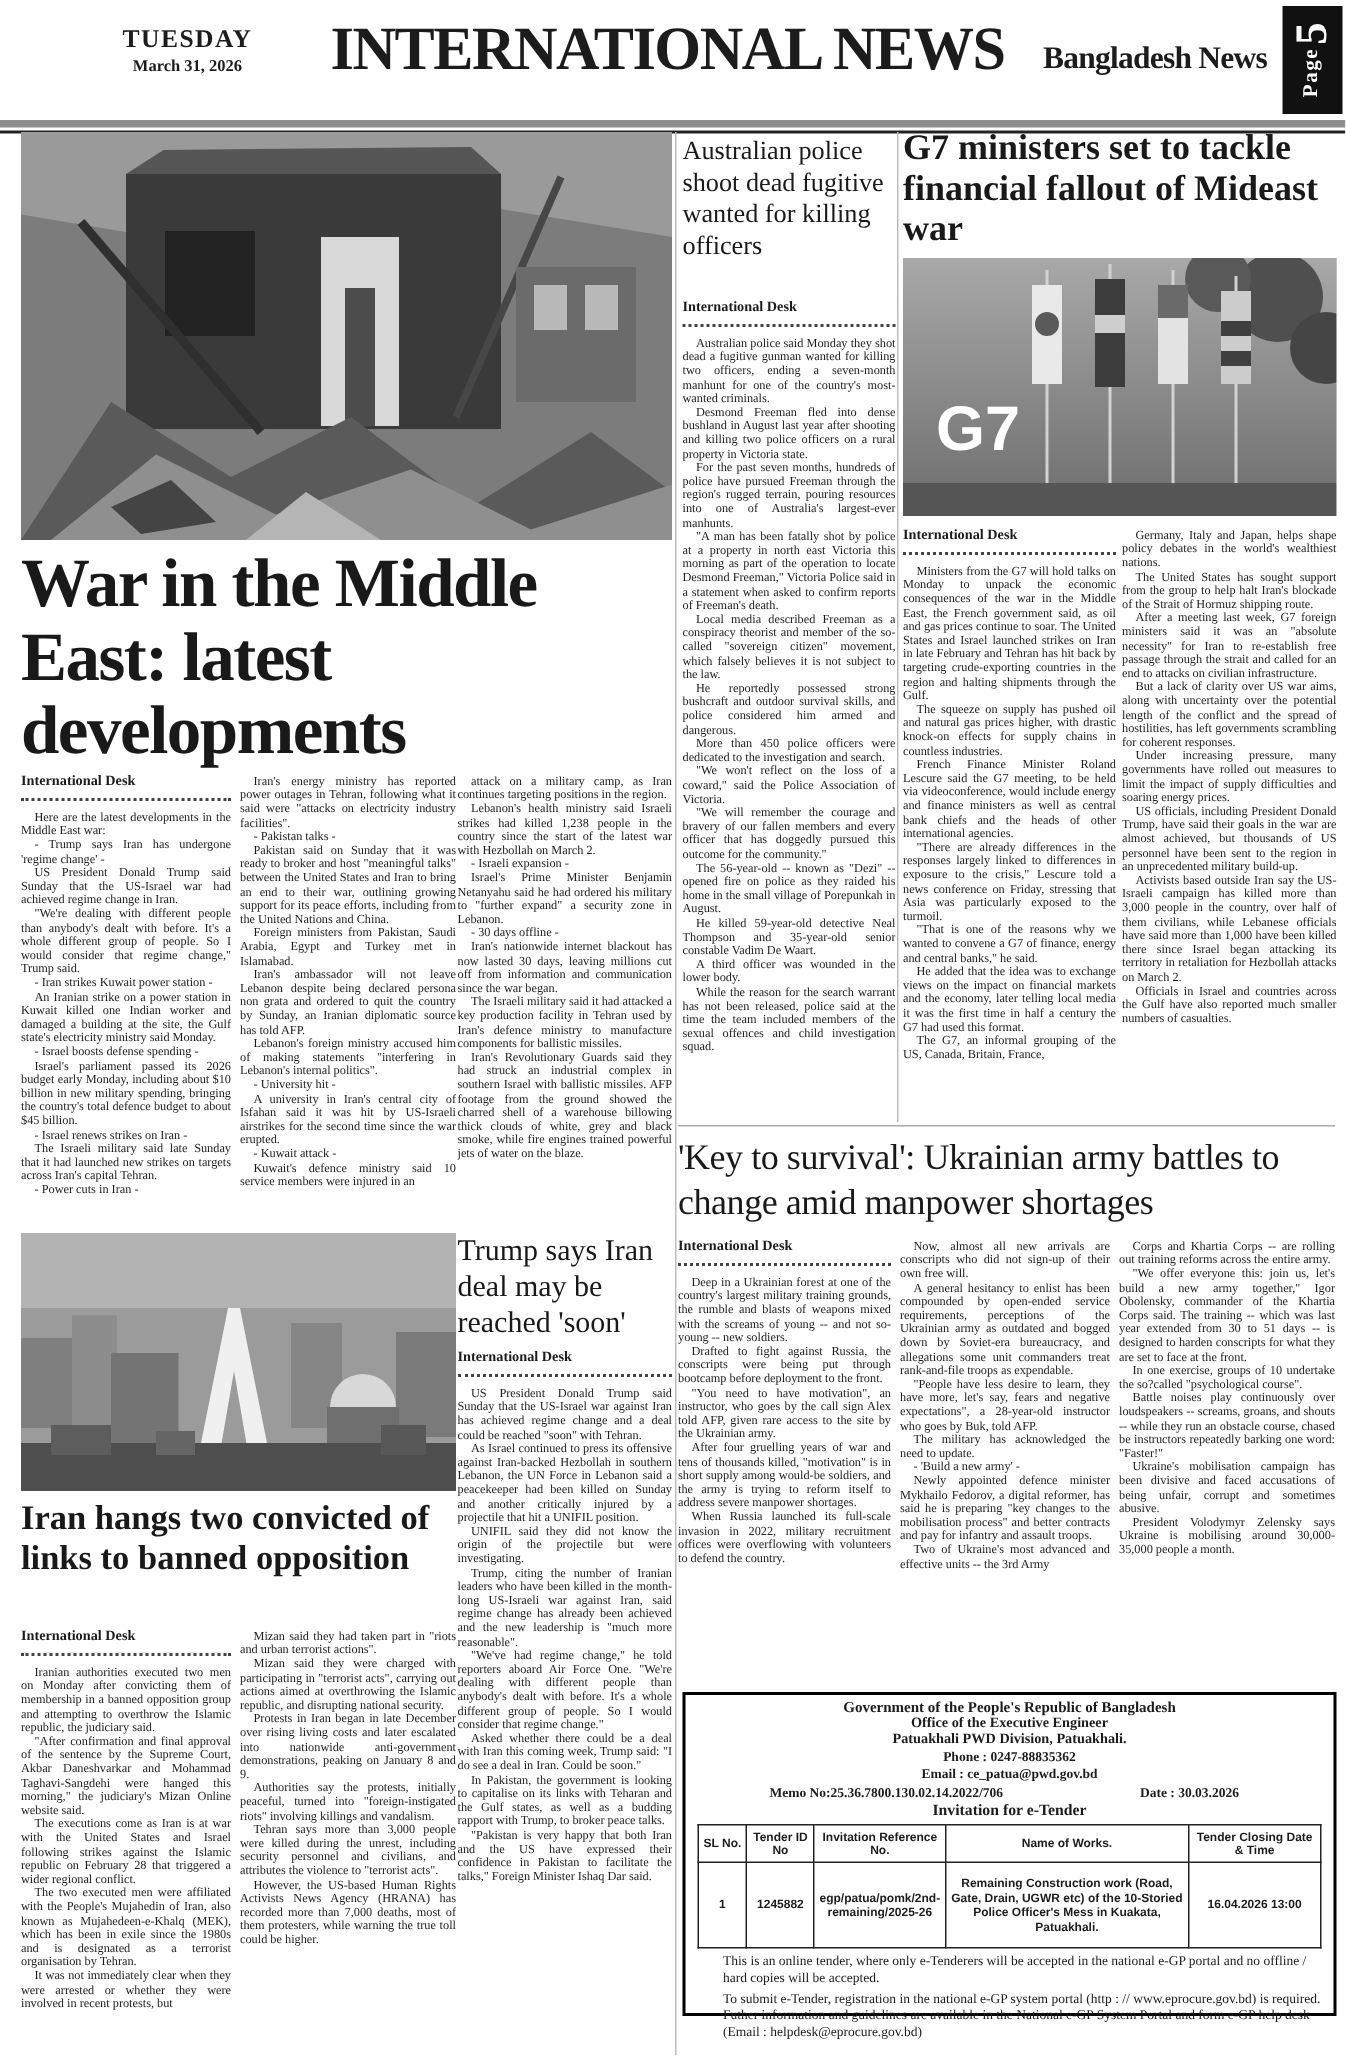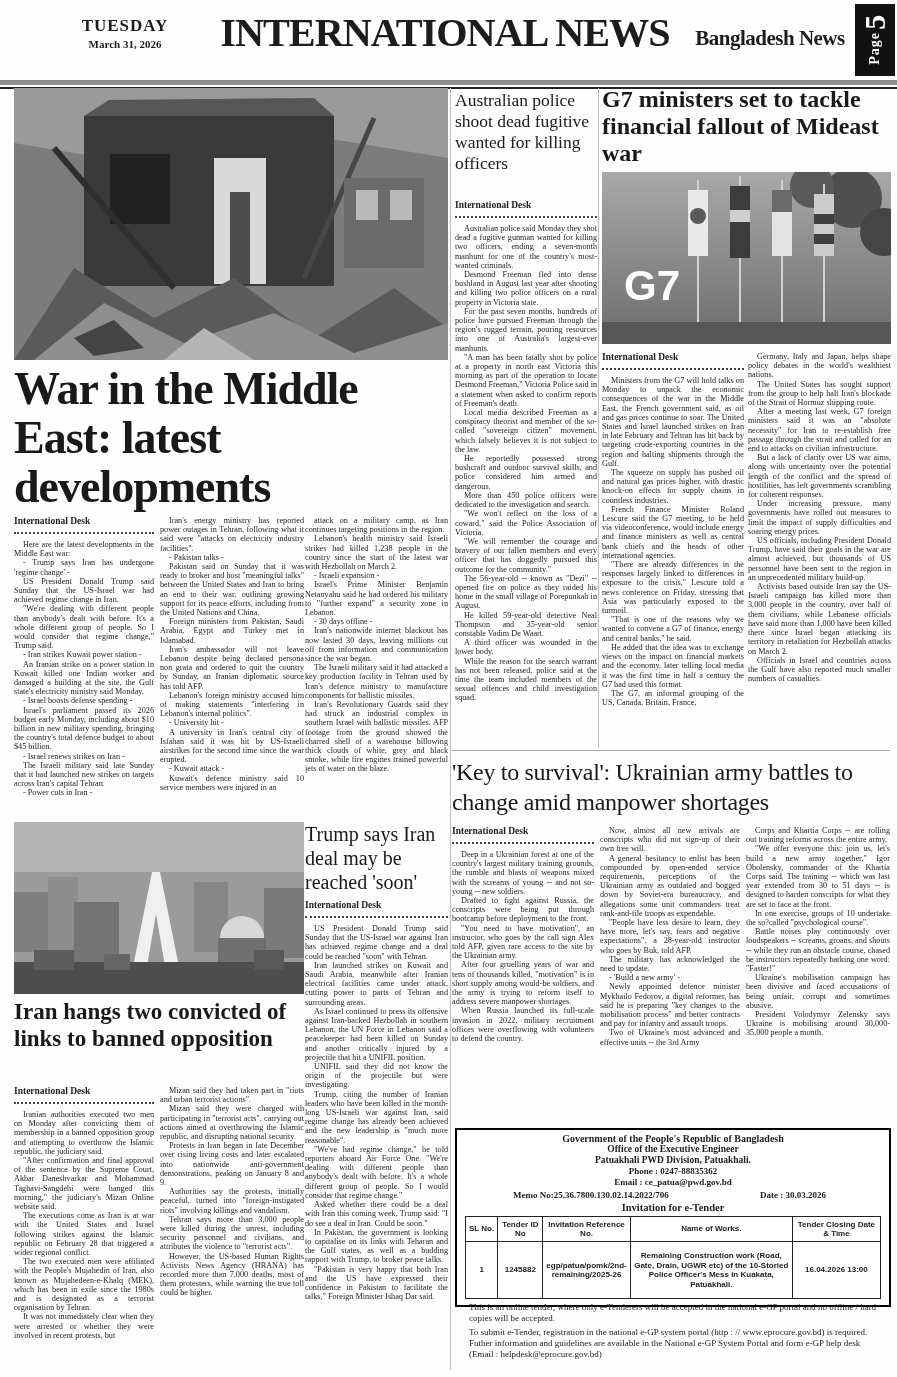--- a/index.html
+++ b/index.html
@@ -47,21 +47,21 @@
               margin-top:2px;padding-right:55px;padding-left:48px;}
   .t-title{text-align:center;font-weight:bold;font-size:10.5px;margin-top:1px;}
   .t-intro{font-size:9px;margin-top:1px;}
   table.t-table{width:100%;border-collapse:collapse;margin-top:3px;
                 font-family:"Liberation Sans","DejaVu Sans",sans-serif;}
   table.t-table th,table.t-table td{border:1px solid #222;font-size:8px;line-height:9.5px;
                 text-align:center;padding:2px 3px;font-weight:bold;}
   table.t-table th{height:20px;}
   table.t-table td{height:52px;}
   .t-notes{margin-top:3px;font-size:9px;}
-  .t-notes p{margin:0 0 3px 4px;}
+  .t-notes p{margin:0 0 3px 17px;}
 </style>
 </head>
 <body>
 
 <div class="page">
 
   <div class="masthead">
     <div class="date-block">
       <div class="date-day">TUESDAY</div>
       <div class="date-date">March 31, 2026</div>
@@ -172,21 +172,20 @@
       <p>Protests in Iran began in late December over rising living costs and later escalated into nationwide anti-government demonstrations, peaking on January 8 and 9.</p>
       <p>Authorities say the protests, initially peaceful, turned into "foreign-instigated riots" involving killings and vandalism.</p>
       <p>Tehran says more than 3,000 people were killed during the unrest, including security personnel and civilians, and attributes the violence to "terrorist acts".</p>
       <p>However, the US-based Human Rights Activists News Agency (HRANA) has recorded more than 7,000 deaths, most of them protesters, while warning the true toll could be higher.</p>
     </div>
 
   <h2 class="abs headline light" style="left:305px;top:822px;width:143px;height:72px;font-size:20px;line-height:24px;">Trump says Iran deal may be reached 'soon'</h2>
   <div class="abs byline" style="left:305px;top:900px;width:143px;">International Desk</div>
   <div class="abs col" style="left:305px;top:924px;width:143px;height:446px;">
       <p>US President Donald Trump said Sunday that the US-Israel war against Iran has achieved regime change and a deal could be reached "soon" with Tehran.</p>
-      <p>Iran launched strikes on Kuwait and Saudi Arabia, meanwhile after Iranian electrical facilities came under attack, cutting power to parts of Tehran and surrounding areas.</p>
       <p>As Israel continued to press its offensive against Iran-backed Hezbollah in southern Lebanon, the UN Force in Lebanon said a peacekeeper had been killed on Sunday and another critically injured by a projectile that hit a UNIFIL position.</p>
       <p>UNIFIL said they did not know the origin of the projectile but were investigating.</p>
       <p>Trump, citing the number of Iranian leaders who have been killed in the month-long US-Israeli war against Iran, said regime change has already been achieved and the new leadership is "much more reasonable".</p>
       <p>"We've had regime change," he told reporters aboard Air Force One. "We're dealing with different people than anybody's dealt with before. It's a whole different group of people. So I would consider that regime change."</p>
       <p>Asked whether there could be a deal with Iran this coming week, Trump said: "I do see a deal in Iran. Could be soon."</p>
       <p>In Pakistan, the government is looking to capitalise on its links with Teharan and the Gulf states, as well as a budding rapport with Trump, to broker peace talks.</p>
       <p>"Pakistan is very happy that both Iran and the US have expressed their confidence in Pakistan to facilitate the talks," Foreign Minister Ishaq Dar said.</p>
     </div>
 
   <div class="abs vdiv" style="left:450px;top:88px;height:1282px;"></div>
@@ -282,21 +281,21 @@
     </div>
   <div class="abs col" style="left:746px;top:826px;width:144px;height:296px;">
       <p>Corps and Khartia Corps -- are rolling out training reforms across the entire army.</p>
       <p>"We offer everyone this: join us, let's build a new army together," Igor Obolensky, commander of the Khartia Corps said. The training -- which was last year extended from 30 to 51 days -- is designed to harden conscripts for what they are set to face at the front.</p>
       <p>In one exercise, groups of 10 undertake the so?called "psychological course".</p>
       <p>Battle noises play continuously over loudspeakers -- screams, groans, and shouts -- while they run an obstacle course, chased be instructors repeatedly barking one word: "Faster!"</p>
       <p>Ukraine's mobilisation campaign has been divisive and faced accusations of being unfair, corrupt and sometimes abusive.</p>
       <p>President Volodymyr Zelensky says Ukraine is mobilising around 30,000-35,000 people a month.</p>
     </div>
 
-  <div class="tender" style="left:455px;top:1128px;width:436px;height:179px;">
+  <div class="tender" style="left:455px;top:1128px;width:436px;height:216px;">
     <div class="tender-head">
       <div class="t-line1">Government of the People's Republic of Bangladesh</div>
       <div class="t-line2">Office of the Executive Engineer</div>
       <div class="t-line3">Patuakhali PWD Division, Patuakhali.</div>
       <div class="t-phone">Phone : 0247-88835362</div>
       <div class="t-email">Email : ce_patua@pwd.gov.bd</div>
     </div>
     <div class="t-memo-row">
       <span>Memo No:25.36.7800.130.02.14.2022/706</span>
       <span>Date : 30.03.2026</span>

